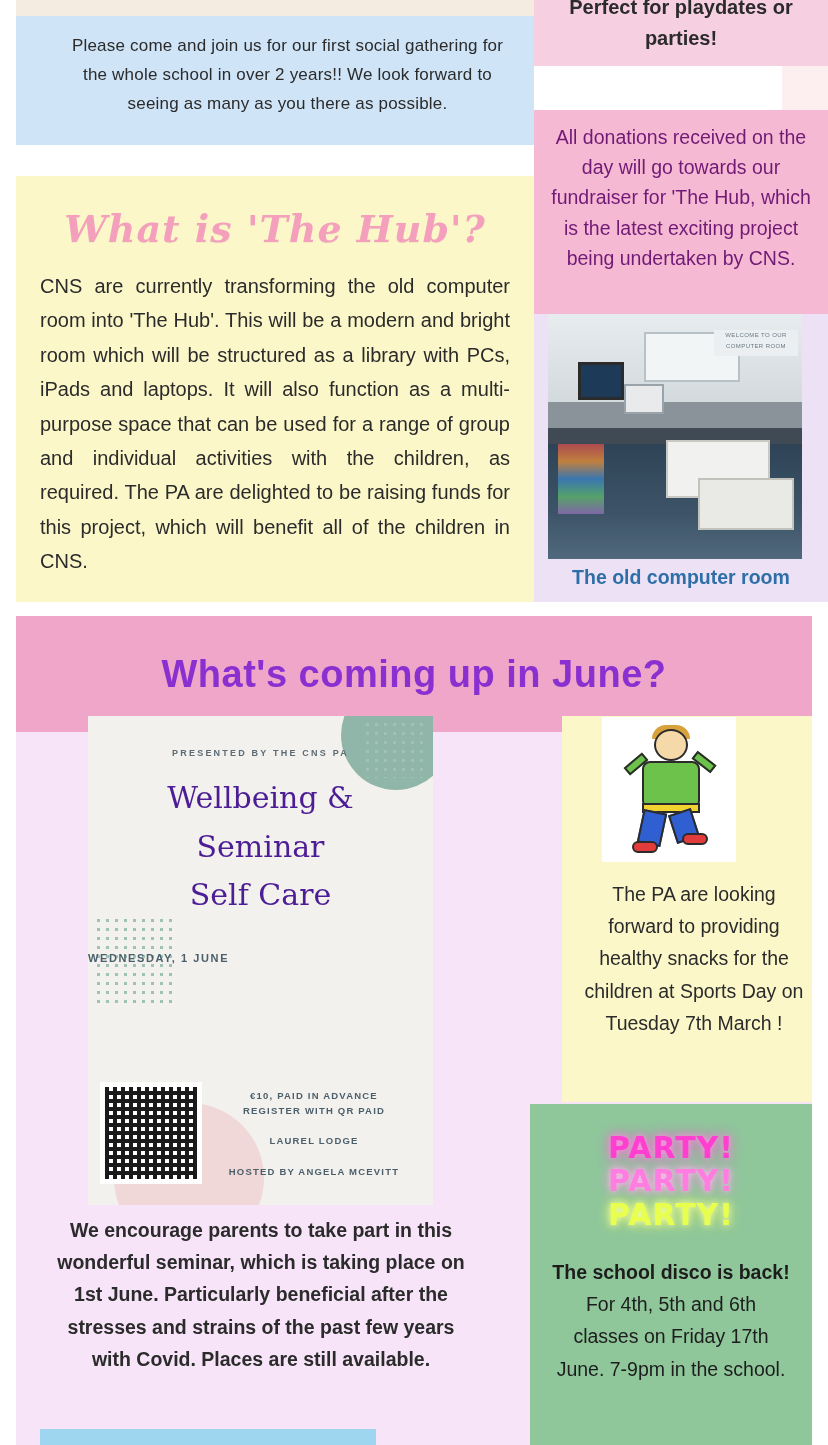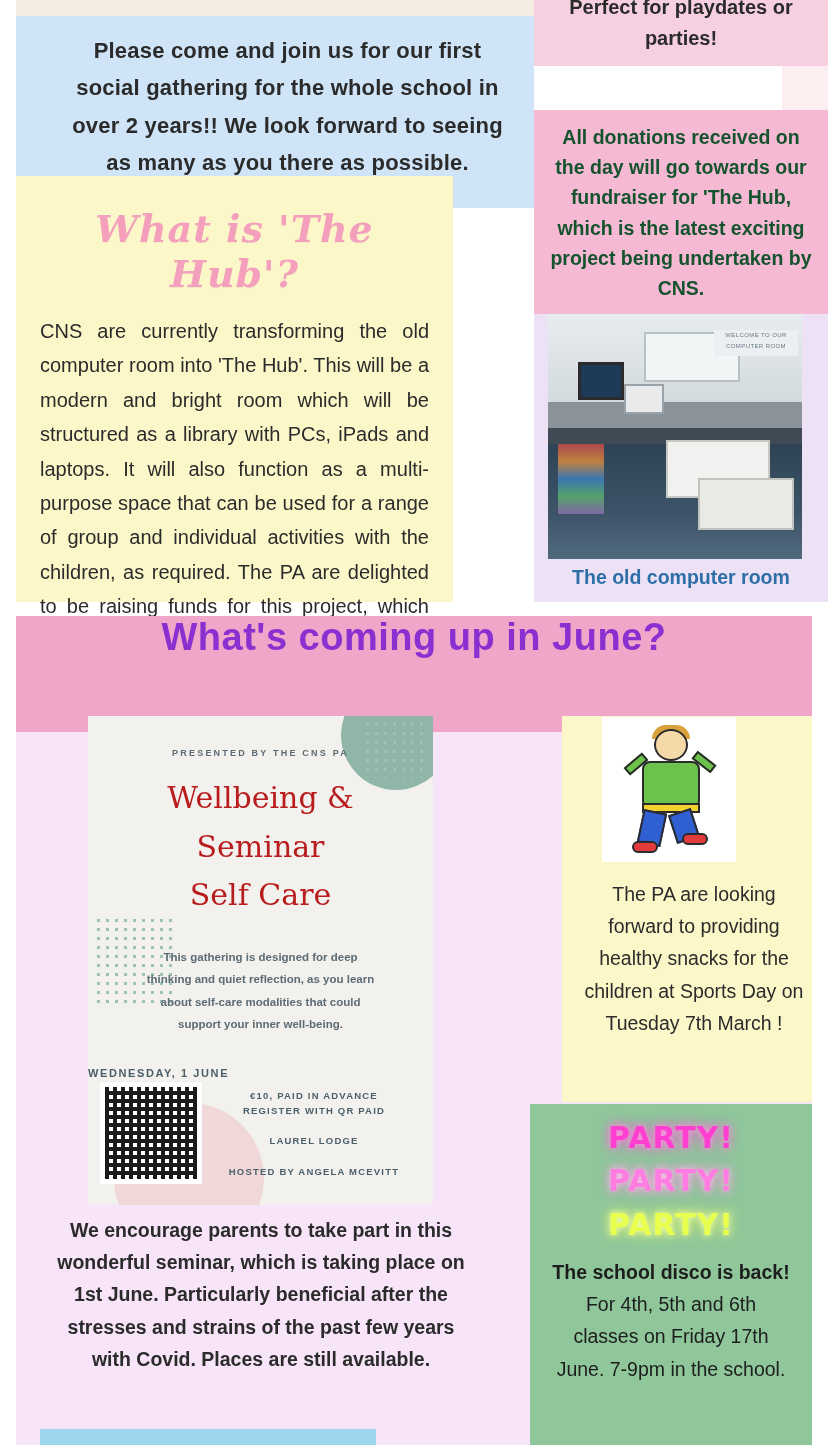--- a/index.html
+++ b/index.html
@@ -38,32 +38,32 @@
   }
 
   .blue-panel {
     width: 518px;
     background: #cfe4f7;
     padding: 16px 22px 26px 22px;
     text-align: center;
   }
   .blue-panel p {
     color: #2b2b2b;
-    font-size: 22px;
-    font-weight: bold;
+    font-size: 17px;
+    font-weight: normal;
     line-height: 1.7;
     letter-spacing: .2px;
     margin-left: 25px;
   }
 
   .yellow-panel {
     position: absolute;
     left: 16px;
     top: 176px;
-    width: 437px;
+    width: 518px;
     height: 426px;
     background: #fbf7c9;
     padding: 20px 18px 0 18px;
   }
   .hub-heading {
     font-family: "DejaVu Serif", serif;
     font-style: italic;
     font-weight: bold;
     font-size: 38px;
     color: #f4a0bd;
@@ -120,23 +120,23 @@
     left: 534px;
     top: 110px;
     width: 294px;
     height: 204px;
     background: #f6b9d4;
     padding: 12px 16px 0 16px;
     text-align: center;
   }
   .magenta-panel p {
     font-size: 19.5px;
-    font-weight: bold;
+    font-weight: normal;
     line-height: 1.55;
-    color: #14532d;
+    color: #701a75;
   }
   .lilac-panel {
     position: absolute;
     left: 534px;
     top: 314px;
     width: 294px;
     height: 288px;
     background: #ece1f5;
     padding: 0 26px;
   }
@@ -214,21 +214,21 @@
     width: 796px;
     height: 829px;
     background: #f7e4f8;
     overflow: hidden;
   }
   .june-header {
     width: 796px;
     height: 116px;
     background: #f0a6c8;
     display: flex;
-    align-items: flex-start;
+    align-items: center;
     justify-content: center;
   }
   .june-header h2 {
     font-size: 38px;
     font-weight: bold;
     color: #8a2fd0;
     letter-spacing: .5px;
   }
 
   
@@ -259,21 +259,21 @@
     width: 150px; height: 150px; border-radius: 50%;
     background: #f0d8d8;
   }
   .poster .p-pre {
     position: relative; margin-top: 32px; text-align: center;
     font-size: 9px; letter-spacing: 2.2px; color: #5d6b74; font-weight: bold;
   }
   .poster .p-title {
     position: relative; text-align: center; margin-top: 16px;
     font-family: "DejaVu Serif", serif;
-    font-size: 30px; line-height: 1.62; color: #b91c1c; font-weight: normal;
+    font-size: 30px; line-height: 1.62; color: #4c1d95; font-weight: normal;
   }
   .poster .p-body {
     position: relative; text-align: center; margin-top: 26px;
     font-size: 11.5px; line-height: 1.95; color: #5d6b74; padding: 0 52px;
     font-weight: bold;
   }
   .poster .p-date {
     position: relative; text-align: left; margin-top: 28px;
     font-size: 11px; letter-spacing: 1.6px; color: #4b5f6b; font-weight: bold;
     line-height: 1.9;
@@ -355,21 +355,21 @@
     top: 488px;
     width: 282px;
     height: 341px;
     background: #8fc79b;
     padding: 10px 22px 0 22px;
     text-align: center;
   }
   .party-art {
     width: 238px; height: 122px; margin: 6px auto 0 auto;
     display: flex; flex-direction: column; align-items: center; justify-content: center;
-    gap: 12px;
+    gap: 2px;
   }
   .party-art span {
     font-family: "DejaVu Sans", sans-serif;
     font-weight: bold;
     font-size: 30px;
     letter-spacing: 1px;
     line-height: 1.05;
   }
   .party-art .p1 { color: #ff3fd0; text-shadow: 0 0 7px #ff9ee8, 0 0 14px #ff3fd0; }
   .party-art .p2 { color: #ff7de0; text-shadow: 0 0 7px #ffc4f1, 0 0 14px #ff7de0; }
@@ -451,21 +451,20 @@
       <div class="blob-pink"></div>
       <div class="dot-cluster dc1"></div>
       <div class="dot-cluster dc2"></div>
 
       <div class="p-pre">PRESENTED BY THE CNS PA</div>
       <div class="p-title">
         <div>Wellbeing &amp;</div>
         <div>Seminar</div>
         <div>Self Care</div>
       </div>
-      <div class="p-body">This gathering is designed for deep thinking and quiet reflection, as you learn about self-care modalities that could support your inner well-being.</div>
       <div class="p-date">
         <div>WEDNESDAY, 1 JUNE</div>
       </div>
 
       <div class="qr">
           <i></i>
         </div>
       <div class="qr-side">
         <div class="ln">
           <div>€10, PAID IN ADVANCE</div>

